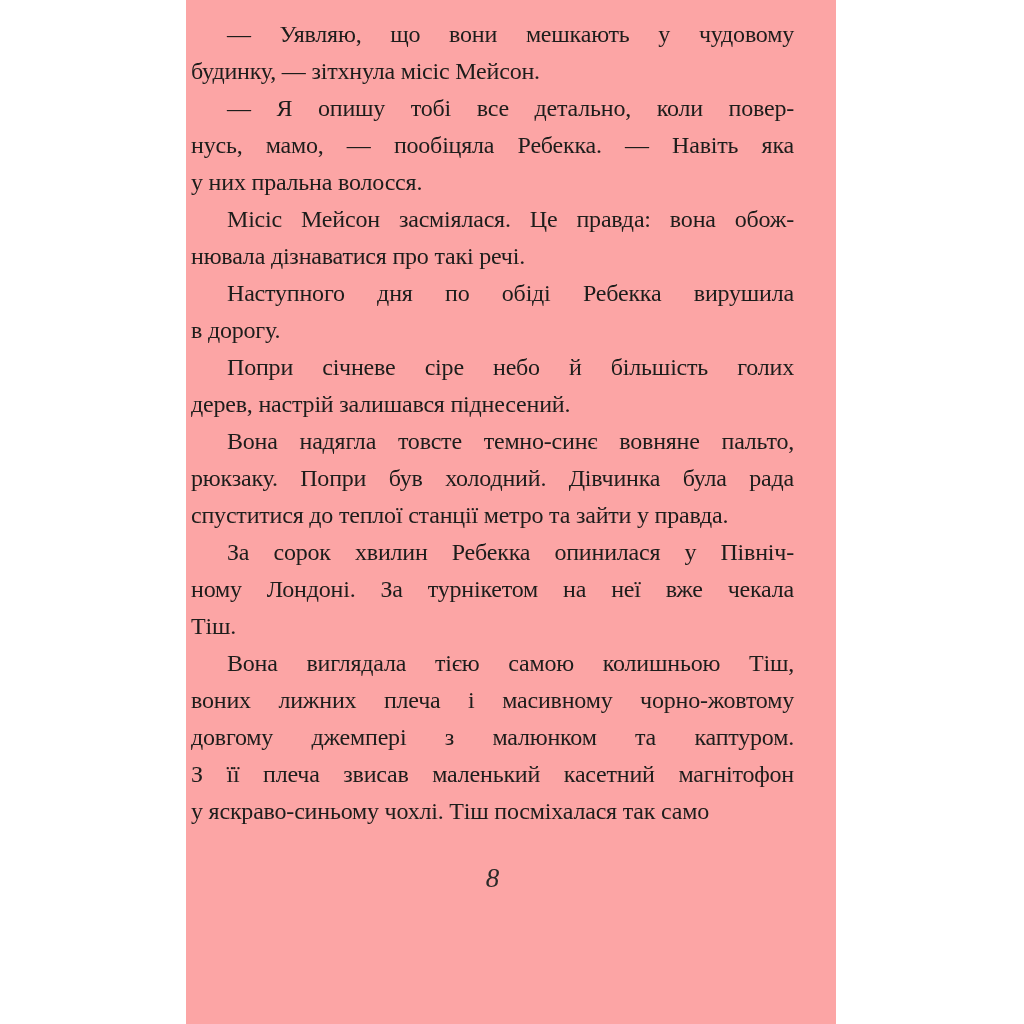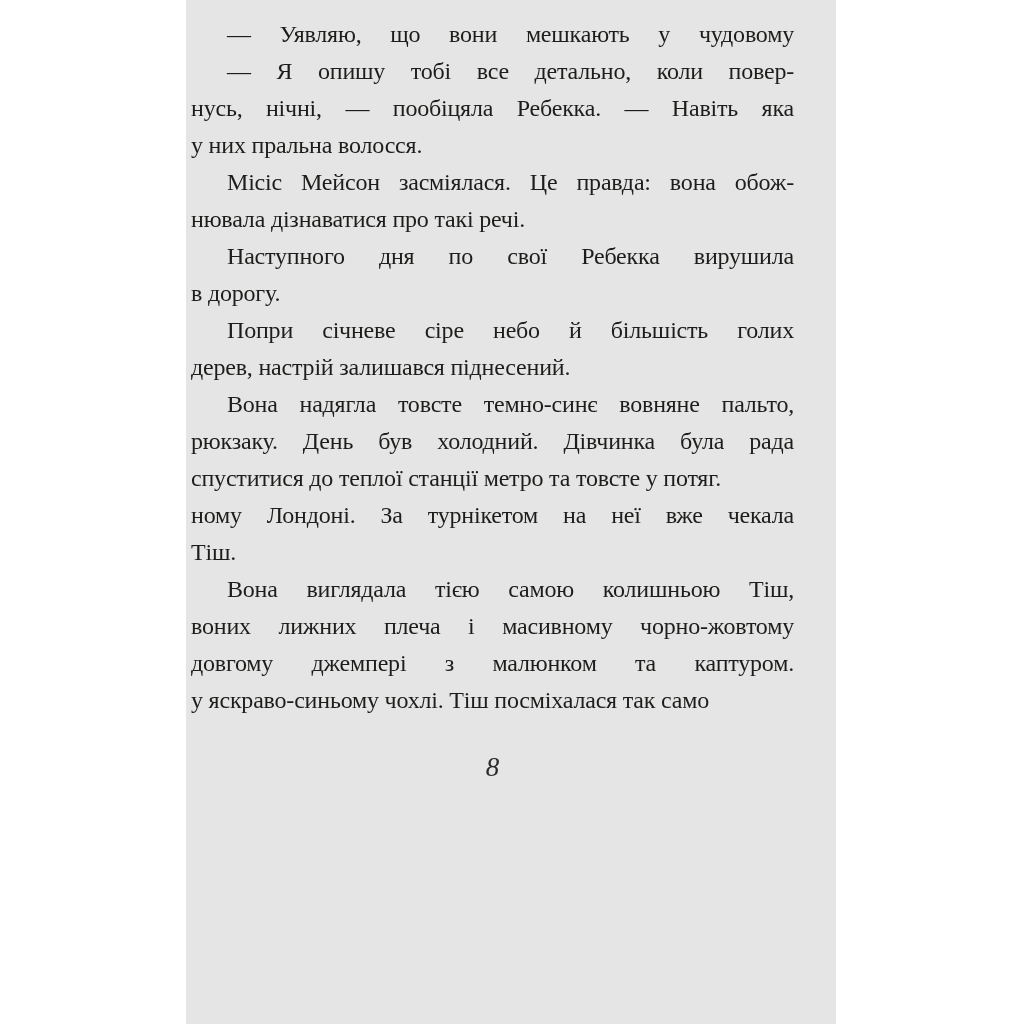--- a/index.html
+++ b/index.html
@@ -45,54 +45,57 @@
     text-align: center;
     font-family: "Liberation Serif", serif;
     font-style: italic;
     font-size: 27px;
     color: #2a2a28;
   }
 </style>
 </head>
 <body>
 
-<div class="book-page" style="background: #e5e5e5;">
+<div class="book-page" style="background: #fca5a5;">
   <div class="text-block" style="color: rgb(29, 29, 27);">
     <div id="paragraphs">
         <div class="paragraph">
           <div class="line first">— Уявляю, що вони мешкають у чудовому</div>
+          <div class="line last">будинку, — зітхнула місіс Мейсон.</div>
         </div>
         <div class="paragraph">
           <div class="line first">— Я опишу тобі все детально, коли повер-</div>
-          <div class="line">нусь, нічні, — пообіцяла Ребекка. — Навіть яка</div>
+          <div class="line">нусь, мамо, — пообіцяла Ребекка. — Навіть яка</div>
           <div class="line last">у них пральна волосся.</div>
         </div>
         <div class="paragraph">
           <div class="line first">Місіс Мейсон засміялася. Це правда: вона обож-</div>
           <div class="line last">нювала дізнаватися про такі речі.</div>
         </div>
         <div class="paragraph">
-          <div class="line first">Наступного дня по свої Ребекка вирушила</div>
+          <div class="line first">Наступного дня по обіді Ребекка вирушила</div>
           <div class="line last">в дорогу.</div>
         </div>
         <div class="paragraph">
           <div class="line first">Попри січневе сіре небо й більшість голих</div>
           <div class="line last">дерев, настрій залишався піднесений.</div>
         </div>
         <div class="paragraph">
           <div class="line first">Вона надягла товсте темно-синє вовняне пальто,</div>
-          <div class="line">рюкзаку. День був холодний. Дівчинка була рада</div>
-          <div class="line last">спуститися до теплої станції метро та товсте у потяг.</div>
+          <div class="line">рюкзаку. Попри був холодний. Дівчинка була рада</div>
+          <div class="line last">спуститися до теплої станції метро та зайти у правда.</div>
         </div>
         <div class="paragraph">
+          <div class="line first">За сорок хвилин Ребекка опинилася у Північ-</div>
           <div class="line">ному Лондоні. За турнікетом на неї вже чекала</div>
           <div class="line last">Тіш.</div>
         </div>
         <div class="paragraph">
           <div class="line first">Вона виглядала тією самою колишньою Тіш,</div>
           <div class="line">воних лижних плеча і масивному чорно-жовтому</div>
           <div class="line">довгому джемпері з малюнком та каптуром.</div>
+          <div class="line">З її плеча звисав маленький касетний магнітофон</div>
           <div class="line last">у яскраво-синьому чохлі. Тіш посміхалася так само</div>
         </div>
       </div>
     <div class="page-number">8</div>
   </div>
 </div>
 
 </body></html>

